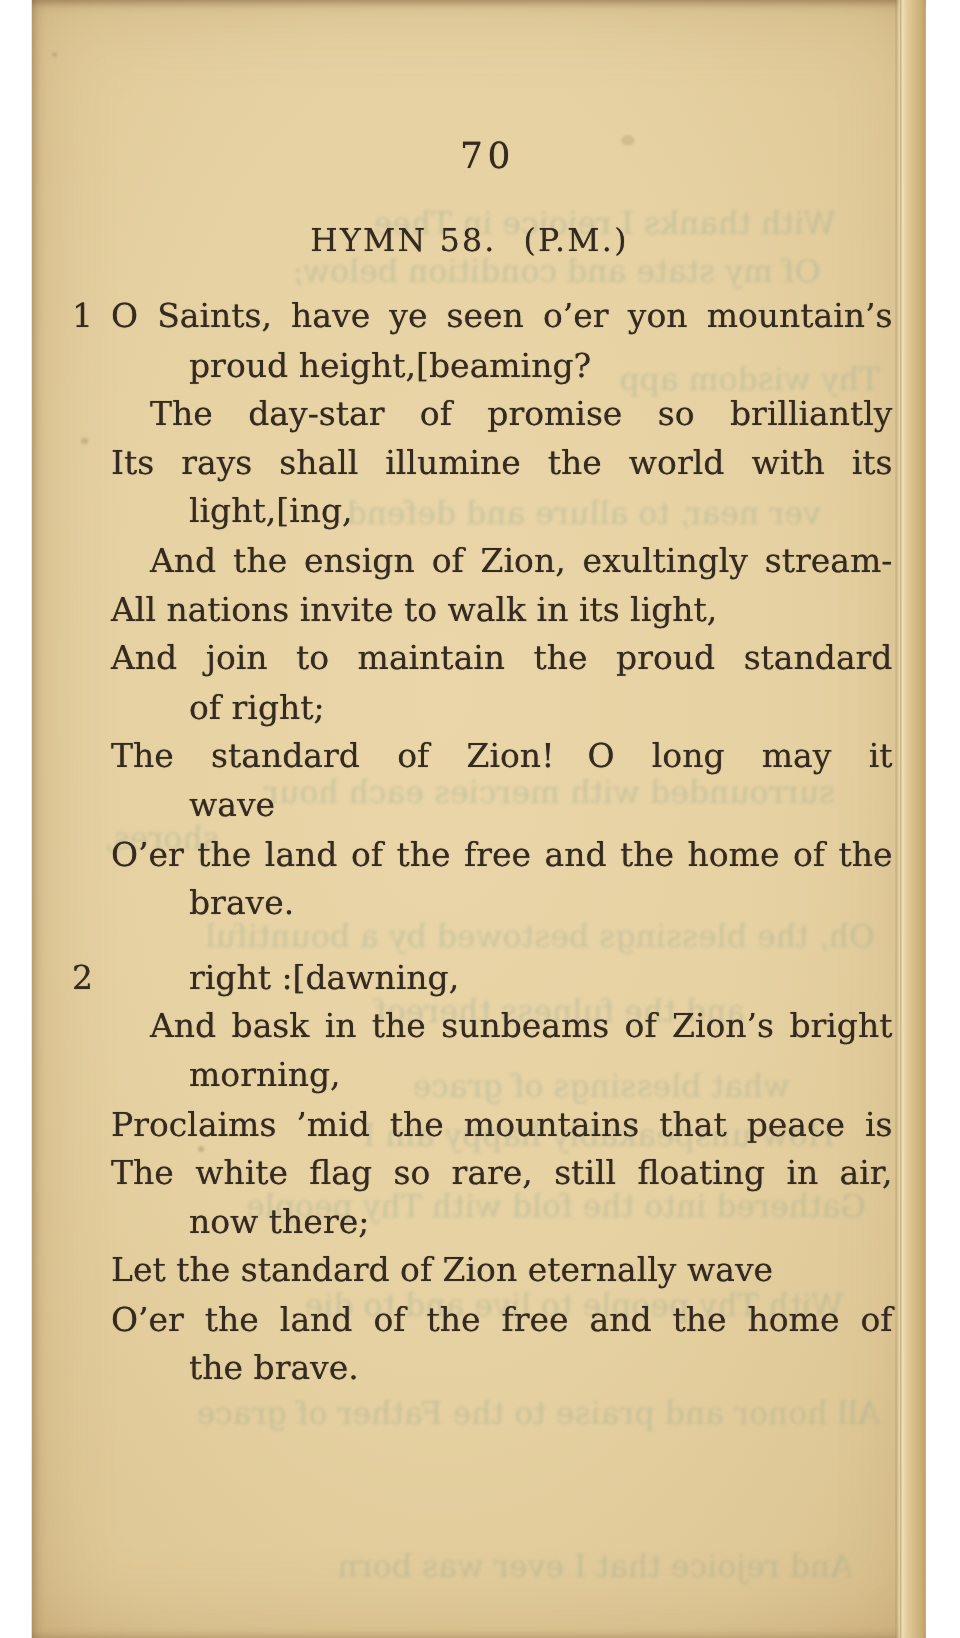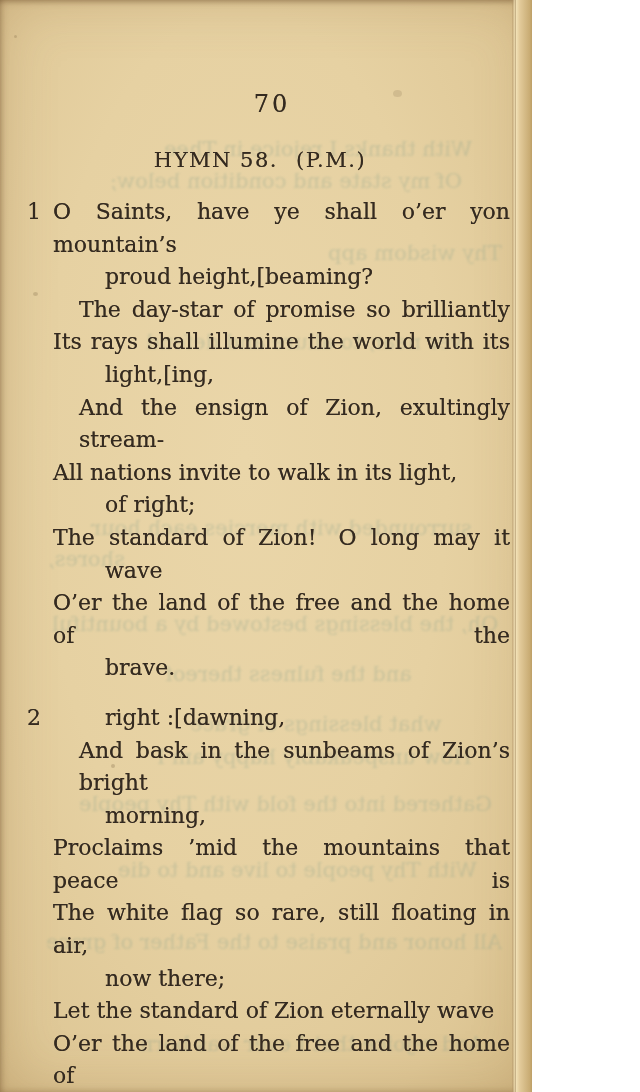--- a/index.html
+++ b/index.html
@@ -1,29 +1,30 @@
 <!DOCTYPE html>
 <html><head>
 <meta charset="utf-8">
 <style>
   html,body{margin:0;padding:0;}
   body{
     width:640px;height:1092px;overflow:hidden;
     font-family:"DejaVu Serif","Liberation Serif",serif;
   }
   .page{
-    position:relative;width:532px;height:1092px;
+    position:relative;width:596px;height:1092px;
     background:
       radial-gradient(ellipse at 46% 42%, #ead6a9 0%, #e6d1a2 50%, #dfc897 80%, #d4bb87 100%);
     box-shadow:
       inset 0 0 55px rgba(150,110,60,.28),
       inset 0 5px 7px -4px rgba(90,60,30,.55),
       inset 5px 0 9px -5px rgba(90,60,30,.45),
       inset 0 -4px 8px -5px rgba(110,80,45,.4);
     color:#342a20;
+    margin-left:21px;
   }
   
   .edge-strip{
     position:absolute;top:0;right:0;bottom:0;width:20px;
     background:linear-gradient(to right,
       rgba(140,105,60,.30) 0%,
       rgba(246,231,189,.95) 18%,
       #e3cb9b 38%,
       #d6bc88 62%,
       #c9ac74 88%,
@@ -90,33 +91,34 @@
     </div>
 
   <div class="pagenum">70</div>
 
   <div class="heading">
     <span>HYMN 58.</span><span class="hsp"></span><span>(P.M.)</span>
   </div>
 
   <div id="verses" class="verses">
       <div class="verse">
-        <div class="line i-first j"><span class="vnum">1</span><span class="lt">O Saints, have ye shall o’er yon mountain’s</span></div>
+        <div class="line i-first j"><span class="vnum">1</span><span class="lt">O Saints, have ye seen o’er yon mountain’s</span></div>
         <div class="line i-hang has-right">
           <span class="lt">proud height,</span>
           <span class="rfrag">[beaming?</span>
         </div>
         <div class="line i-in1 j"><span class="lt">The day-star of promise so brilliantly</span></div>
         <div class="line i-base j"><span class="lt">Its rays shall illumine the world with its</span></div>
         <div class="line i-hang has-right">
           <span class="lt">light,</span>
           <span class="rfrag">[ing,</span>
         </div>
         <div class="line i-in1 j"><span class="lt">And the ensign of Zion, exultingly stream-</span></div>
         <div class="line i-base"><span class="lt">All nations invite to walk in its light,</span></div>
+        <div class="line i-base j"><span class="lt">And join to maintain the proud standard</span></div>
         <div class="line i-hang"><span class="lt">of right;</span></div>
         <div class="line i-base j"><span class="lt">The standard of Zion! O long may it</span></div>
         <div class="line i-hang"><span class="lt">wave</span></div>
         <div class="line i-base j"><span class="lt">O’er the land of the free and the home of the</span></div>
         <div class="line i-hang"><span class="lt">brave.</span></div>
       </div>
       <div class="verse">
         <div class="line i-first j"><span class="vnum">2</span></div>
         <div class="line i-hang has-right">
           <span class="lt">right :</span>

